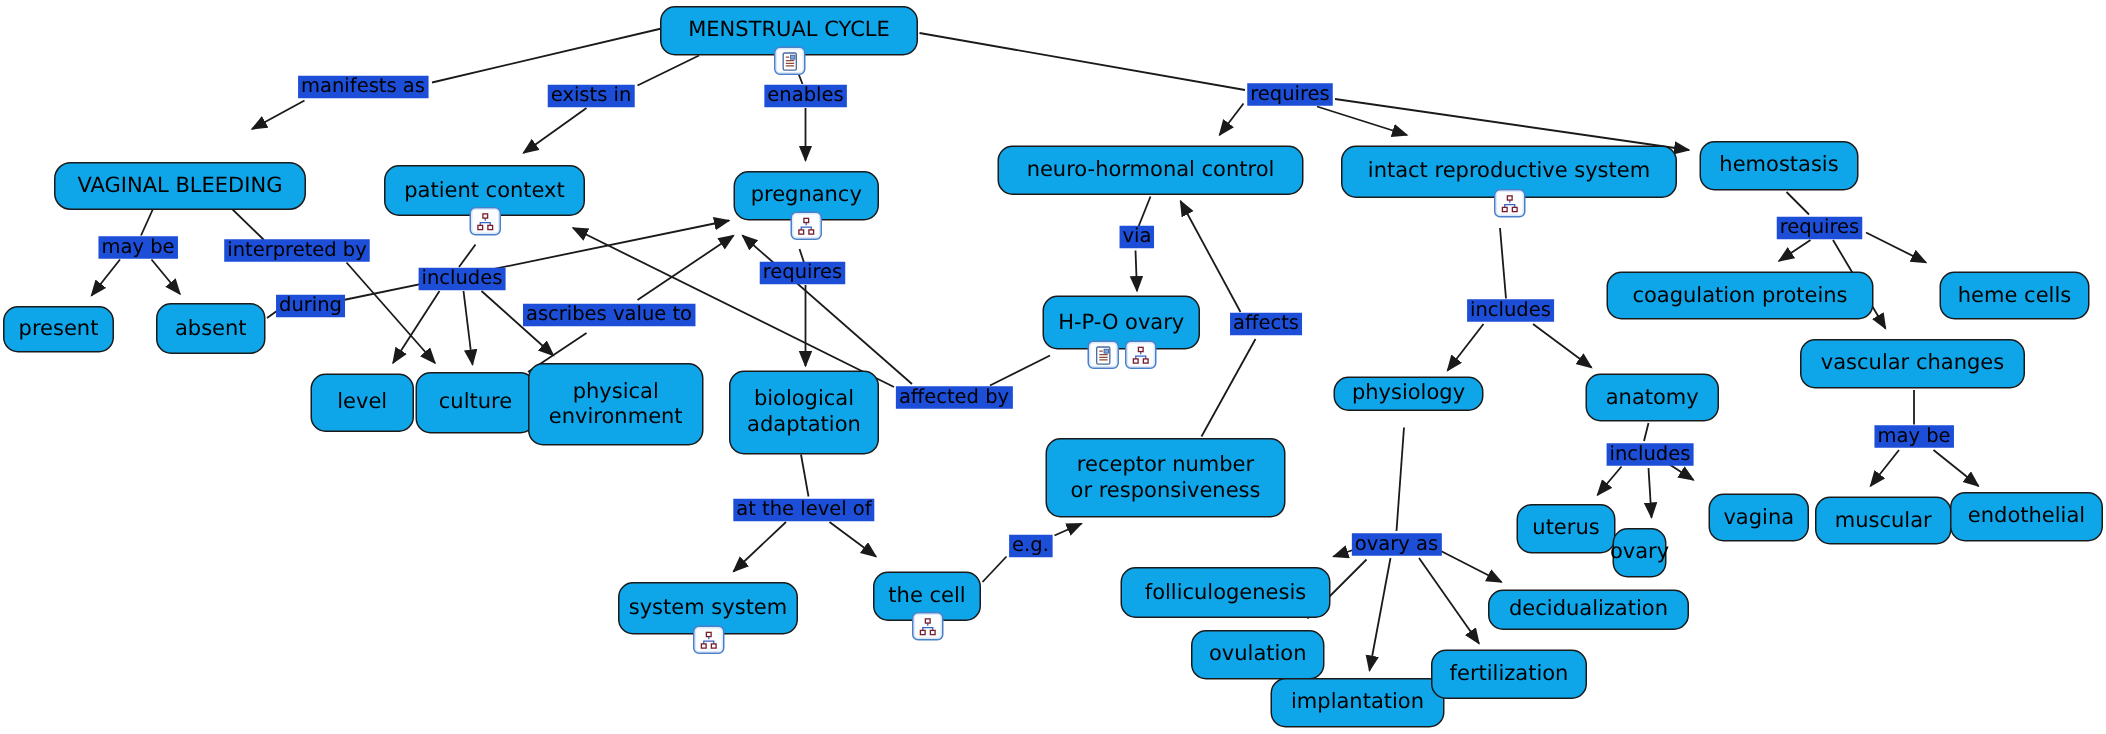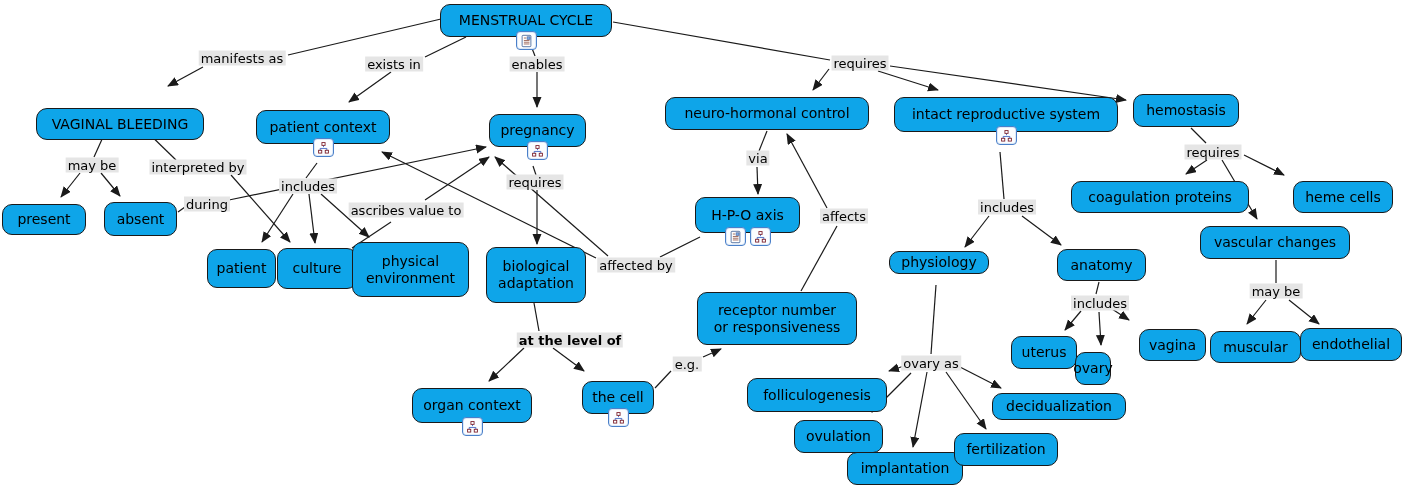--- a/index.html
+++ b/index.html
@@ -20,21 +20,21 @@
     border:1.3px solid #1a1a1a;
     border-radius:10px;
     font-size:14px;line-height:1.18;color:#000;
     white-space:pre-line;
     padding:1px 4px;
   }
   .edge-label{
     position:absolute;
     transform:translate(-50%,-50%);
     font-size:13px;color:#000;
-    background:#e5e5e5;
+    background:#1d4ed8;
     padding:0 2px;
     white-space:nowrap;
   }
   .nicon{
     position:absolute;
     box-sizing:border-box;
     width:21px;height:19px;
     background:#fbfdff;
     border:1.6px solid #4a7fc9;
     border-radius:4px;
@@ -145,29 +145,29 @@
       <div class="node" style="left: 894px; top: 97px; width: 224px; height: 35px;"><span>intact reproductive system</span></div>
       <span class="nicon" style="left: 995.5px; top: 126px;">
         <svg width="15" height="14" viewBox="0 0 16 16">
           <path d="M8 5v2 M4.2 11V8.5h7.6V11" stroke="#3a62c0" stroke-width="1" fill="none"></path>
           <rect x="6.2" y="1.8" width="3.6" height="3.2" fill="#ffffff" stroke="#7a1d2a" stroke-width="1"></rect>
           <rect x="2.4" y="10.6" width="3.6" height="3.2" fill="#ffffff" stroke="#7a1d2a" stroke-width="1"></rect>
           <rect x="10" y="10.6" width="3.6" height="3.2" fill="#ffffff" stroke="#7a1d2a" stroke-width="1"></rect>
         </svg>
       </span>
       <div class="node" style="left: 1133px; top: 94px; width: 106px; height: 33px;"><span>hemostasis</span></div>
-      <div class="node" style="left: 2px; top: 204px; width: 84px; height: 31px;"><span>present</span></div>
+      <div class="node" style="left: 2px; top: 204px; width: 74px; height: 31px;"><span>present</span></div>
       <div class="node" style="left: 104px; top: 202px; width: 73px; height: 34px;"><span>absent</span></div>
-      <div class="node" style="left: 207px; top: 249px; width: 69px; height: 39px;"><span>patient</span></div>
+      <div class="node" style="left: 207px; top: 249px; width: 69px; height: 39px;"><span>level</span></div>
       <div class="node" style="left: 277px; top: 248px; width: 80px; height: 41px;"><span>culture</span></div>
       <div class="node" style="left: 352px; top: 242px; width: 117px; height: 55px;"><span>physical
 environment</span></div>
       <div class="node" style="left: 486px; top: 247px; width: 100px; height: 56px;"><span>biological
 adaptation</span></div>
-      <div class="node" style="left: 695px; top: 197px; width: 105px; height: 36px;"><span>H-P-O axis</span></div>
+      <div class="node" style="left: 695px; top: 197px; width: 105px; height: 36px;"><span>H-P-O ovary</span></div>
       <span class="nicon" style="left: 724.5px; top: 227px;">
         <svg width="15" height="14" viewBox="0 0 16 16">
           <rect x="3" y="1.5" width="10" height="13" rx="1" fill="#ffffff" stroke="#4a6a9c" stroke-width="1"></rect>
           <rect x="8.6" y="3.2" width="3.4" height="3" fill="#7aa7e0" stroke="#39528a" stroke-width="0.6"></rect>
           <path d="M5 4.6h2.6 M5 7.4h6.4 M5 9.4h6.4 M5 11.4h6.4" stroke="#8a4a3a" stroke-width="0.9" fill="none"></path>
         </svg>
       </span>
       <span class="nicon" style="left: 749.5px; top: 227px;">
         <svg width="15" height="14" viewBox="0 0 16 16">
           <path d="M8 5v2 M4.2 11V8.5h7.6V11" stroke="#3a62c0" stroke-width="1" fill="none"></path>
@@ -181,21 +181,21 @@
       <div class="node" style="left: 1071px; top: 181px; width: 178px; height: 32px;"><span>coagulation proteins</span></div>
       <div class="node" style="left: 1293px; top: 181px; width: 100px; height: 32px;"><span>heme cells</span></div>
       <div class="node" style="left: 1200px; top: 226px; width: 150px; height: 33px;"><span>vascular changes</span></div>
       <div class="node" style="left: 889px; top: 251px; width: 100px; height: 23px;"><span>physiology</span></div>
       <div class="node" style="left: 1057px; top: 249px; width: 89px; height: 32px;"><span>anatomy</span></div>
       <div class="node" style="left: 1011px; top: 336px; width: 66px; height: 33px;"><span>uterus</span></div>
       <div class="node" style="left: 1075px; top: 352px; width: 36px; height: 33px;"><span>ovary</span></div>
       <div class="node" style="left: 1139px; top: 329px; width: 67px; height: 32px;"><span>vagina</span></div>
       <div class="node" style="left: 1210px; top: 331px; width: 91px; height: 32px;"><span>muscular</span></div>
       <div class="node" style="left: 1300px; top: 328px; width: 102px; height: 33px;"><span>endothelial</span></div>
-      <div class="node" style="left: 412px; top: 388px; width: 120px; height: 35px;"><span>organ context</span></div>
+      <div class="node" style="left: 412px; top: 388px; width: 120px; height: 35px;"><span>system system</span></div>
       <span class="nicon" style="left: 461.5px; top: 417px;">
         <svg width="15" height="14" viewBox="0 0 16 16">
           <path d="M8 5v2 M4.2 11V8.5h7.6V11" stroke="#3a62c0" stroke-width="1" fill="none"></path>
           <rect x="6.2" y="1.8" width="3.6" height="3.2" fill="#ffffff" stroke="#7a1d2a" stroke-width="1"></rect>
           <rect x="2.4" y="10.6" width="3.6" height="3.2" fill="#ffffff" stroke="#7a1d2a" stroke-width="1"></rect>
           <rect x="10" y="10.6" width="3.6" height="3.2" fill="#ffffff" stroke="#7a1d2a" stroke-width="1"></rect>
         </svg>
       </span>
       <div class="node" style="left: 582px; top: 381px; width: 72px; height: 33px;"><span>the cell</span></div>
       <span class="nicon" style="left: 607.5px; top: 408px;">
@@ -219,21 +219,21 @@
       <div class="edge-label" style="left: 860px; top: 63px;">requires</div>
       <div class="edge-label" style="left: 92px; top: 165px;">may be</div>
       <div class="edge-label" style="left: 198px; top: 167px;">interpreted by</div>
       <div class="edge-label" style="left: 207px; top: 204px;">during</div>
       <div class="edge-label" style="left: 308px; top: 186px;">includes</div>
       <div class="edge-label" style="left: 406px; top: 210px;">ascribes value to</div>
       <div class="edge-label" style="left: 535px; top: 182px;">requires</div>
       <div class="edge-label" style="left: 636px; top: 265px;">affected by</div>
       <div class="edge-label" style="left: 758px; top: 158px;">via</div>
       <div class="edge-label" style="left: 844px; top: 216px;">affects</div>
-      <div class="edge-label" style="left: 570px; top: 340px; font-weight: bold;">at the level of</div>
+      <div class="edge-label" style="left: 536px; top: 340px;">at the level of</div>
       <div class="edge-label" style="left: 687px; top: 364px;">e.g.</div>
       <div class="edge-label" style="left: 1007px; top: 207px;">includes</div>
       <div class="edge-label" style="left: 931px; top: 363px;">ovary as</div>
       <div class="edge-label" style="left: 1100px; top: 303px;">includes</div>
       <div class="edge-label" style="left: 1213px; top: 152px;">requires</div>
       <div class="edge-label" style="left: 1276px; top: 291px;">may be</div>
     </div>
 </div>
 
 </body></html>

